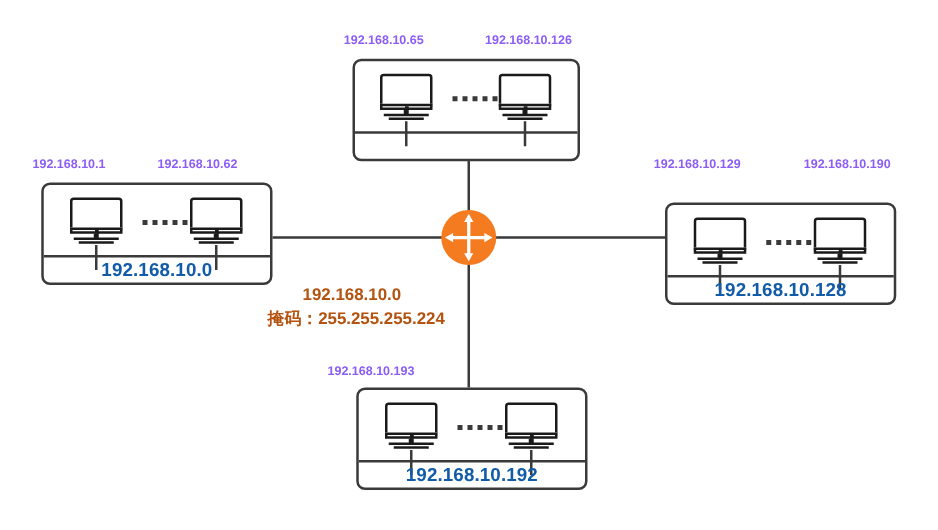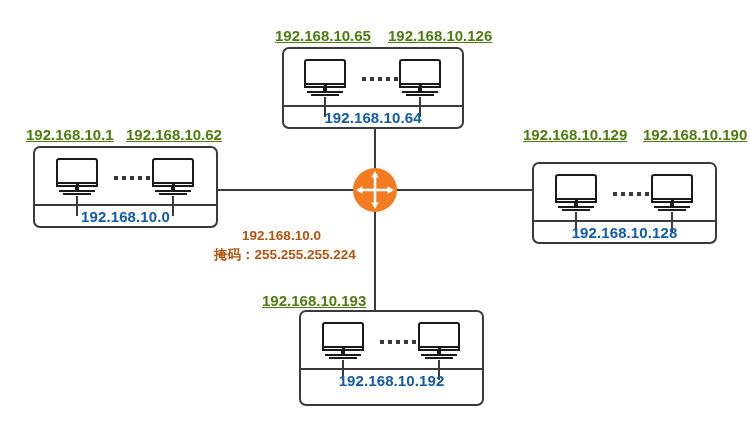--- a/index.html
+++ b/index.html
@@ -140,25 +140,24 @@
     text-align: center;
     color: #125ba8;
     font-weight: bold;
     font-size: 15px;
     letter-spacing: 0.1px;
   }
 
   
   .host-label {
     position: absolute;
-    color: #4d7c0f;
-    font-size: 15px;
+    color: #8b5cf6;
+    font-size: 10px;
     font-weight: bold;
     white-space: nowrap;
-    text-decoration: underline;
   }
 
   
   .router {
     position: absolute;
     width: 44px;
     height: 44px;
   }
   .router-disc {
     position: absolute;
@@ -224,21 +223,20 @@
           <div class="screen-bar"></div>
           <div class="screen-dot"></div>
           <div class="stand-neck"></div>
           <div class="stand-base"></div>
           <div class="stand-base2"></div>
         </div>
         <div class="host-drop" style="height:20px;"></div>
       </div>
 
       <div class="bus" style="top:56px;"></div>
-      <div class="net-addr" style="top:60px;">192.168.10.64</div>
     </div>
   </div>
 
   <div class="host-label" style="left:26px; top:126px;">192.168.10.1</div>
   <div class="host-label" style="left:126px; top:126px;">192.168.10.62</div>
 
   <div class="subnet" style="left:33px; top:146px; width:185px; height:82px;">
     <div class="subnet-hosts">
       <div class="host" style="left:19px; top:10px;">
         <div class="monitor">
@@ -314,21 +312,21 @@
         <div class="host-drop" style="height:20px;"></div>
       </div>
 
       <div class="bus" style="top:56px;"></div>
       <div class="net-addr" style="top:60px;">192.168.10.128</div>
     </div>
   </div>
 
   <div class="host-label" style="left:262px; top:292px;">192.168.10.193</div>
 
-  <div class="subnet" style="left:299px; top:310px; width:185px; height:96px;">
+  <div class="subnet" style="left:285px; top:310px; width:185px; height:82px;">
     <div class="subnet-hosts">
       <div class="host" style="left:19px; top:10px;">
         <div class="monitor">
           <div class="screen"></div>
           <div class="screen-bar"></div>
           <div class="screen-dot"></div>
           <div class="stand-neck"></div>
           <div class="stand-base"></div>
           <div class="stand-base2"></div>
         </div>

